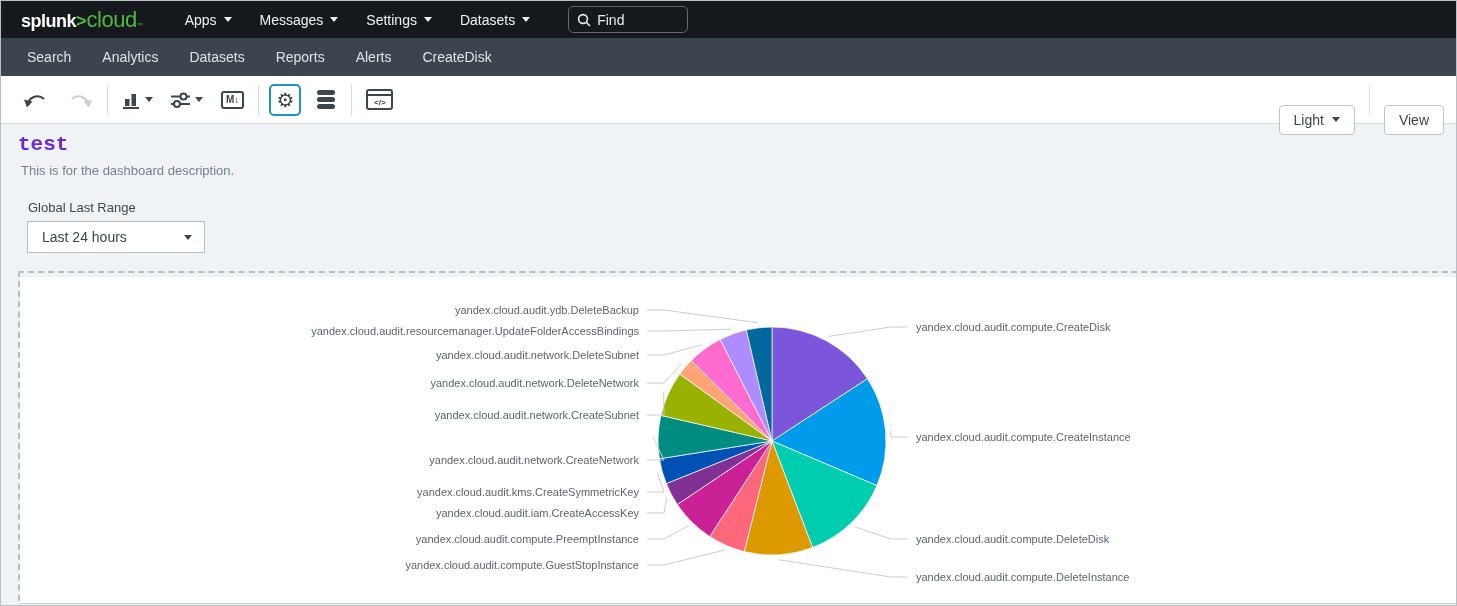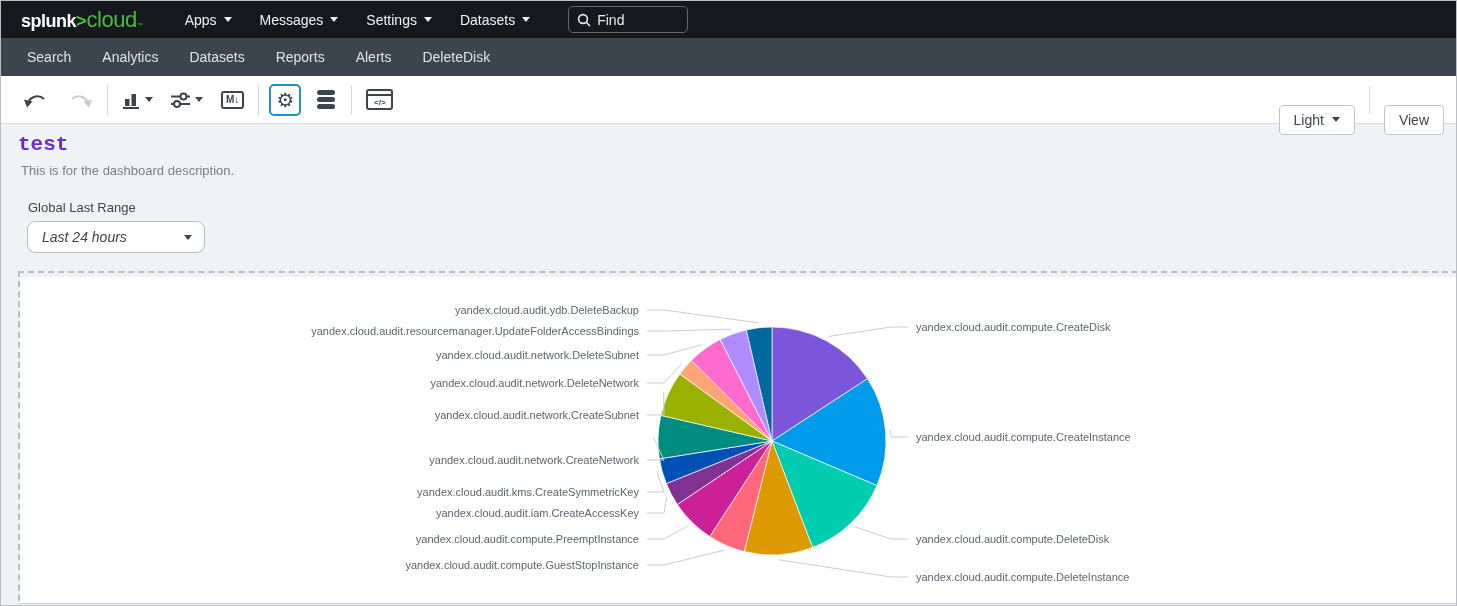--- a/index.html
+++ b/index.html
@@ -79,22 +79,22 @@
     font-family:"Liberation Sans", sans-serif;
     margin-top:40px;
   }
   .btn-sep { width:1px; height:28px; background:#d4d9de; margin:0 14px; }
   
   .page-title { position:absolute; left:17px; top:132px; font-size:21px; font-weight:bold; color:#6d28d9;font-family:Liberation Mono, monospace; }
   .page-desc { position:absolute; left:20px; top:162px; font-size:13px; color:#75818d; }
   .gtr-label { position:absolute; left:27px; top:199px; font-size:13px; color:#3c444d; }
   .time-dropdown {
     position:absolute; left:26px; top:220px; width:178px; height:32px;
-    background:#ffffff; border:1px solid #b6bcc3; border-radius:8px;
-    display:flex; align-items:center; padding:0 12px 0 14px; cursor:pointer;font-style:italic;
+    background:#ffffff; border:1px solid #b6bcc3; border-radius:0;
+    display:flex; align-items:center; padding:0 12px 0 14px; cursor:pointer;
   }
   .time-dropdown .val { font-size:14px; color:#3c444d; flex:1; }
   .time-dropdown .tb-caret { border-top-color:#3c444d; }
   .canvas-dashed {
     position:absolute; left:17px; top:270px; width:1450px; height:360px;
     border:2px dashed #b7bec7;
   }
   .chart-panel {
     position:absolute; left:19px; top:276px; width:1438px; height:327px;
     background:#ffffff; border-bottom:1px solid #ccd1d6;
@@ -139,21 +139,21 @@
       <input type="text" placeholder="Find" style="">
     </div>
   </header>
 
   <nav class="appbar">
     <span class="appbar-item">Search</span>
     <span class="appbar-item">Analytics</span>
     <span class="appbar-item">Datasets</span>
     <span class="appbar-item">Reports</span>
     <span class="appbar-item">Alerts</span>
-    <span class="appbar-item">DeleteDisk</span>
+    <span class="appbar-item">CreateDisk</span>
   </nav>
 
   <div class="toolbar">
     <div class="tb-group">
       <div class="tb-btn">
         <svg width="26" height="24" viewBox="0 0 26 24">
           <path d="M5 17 C5 9, 15 5.5, 21 11" stroke="#3c444d" stroke-width="2.2" fill="none"></path>
           <polygon points="1,11.5 9.5,13.5 4,19.5" fill="#3c444d"></polygon>
         </svg>
       </div>

